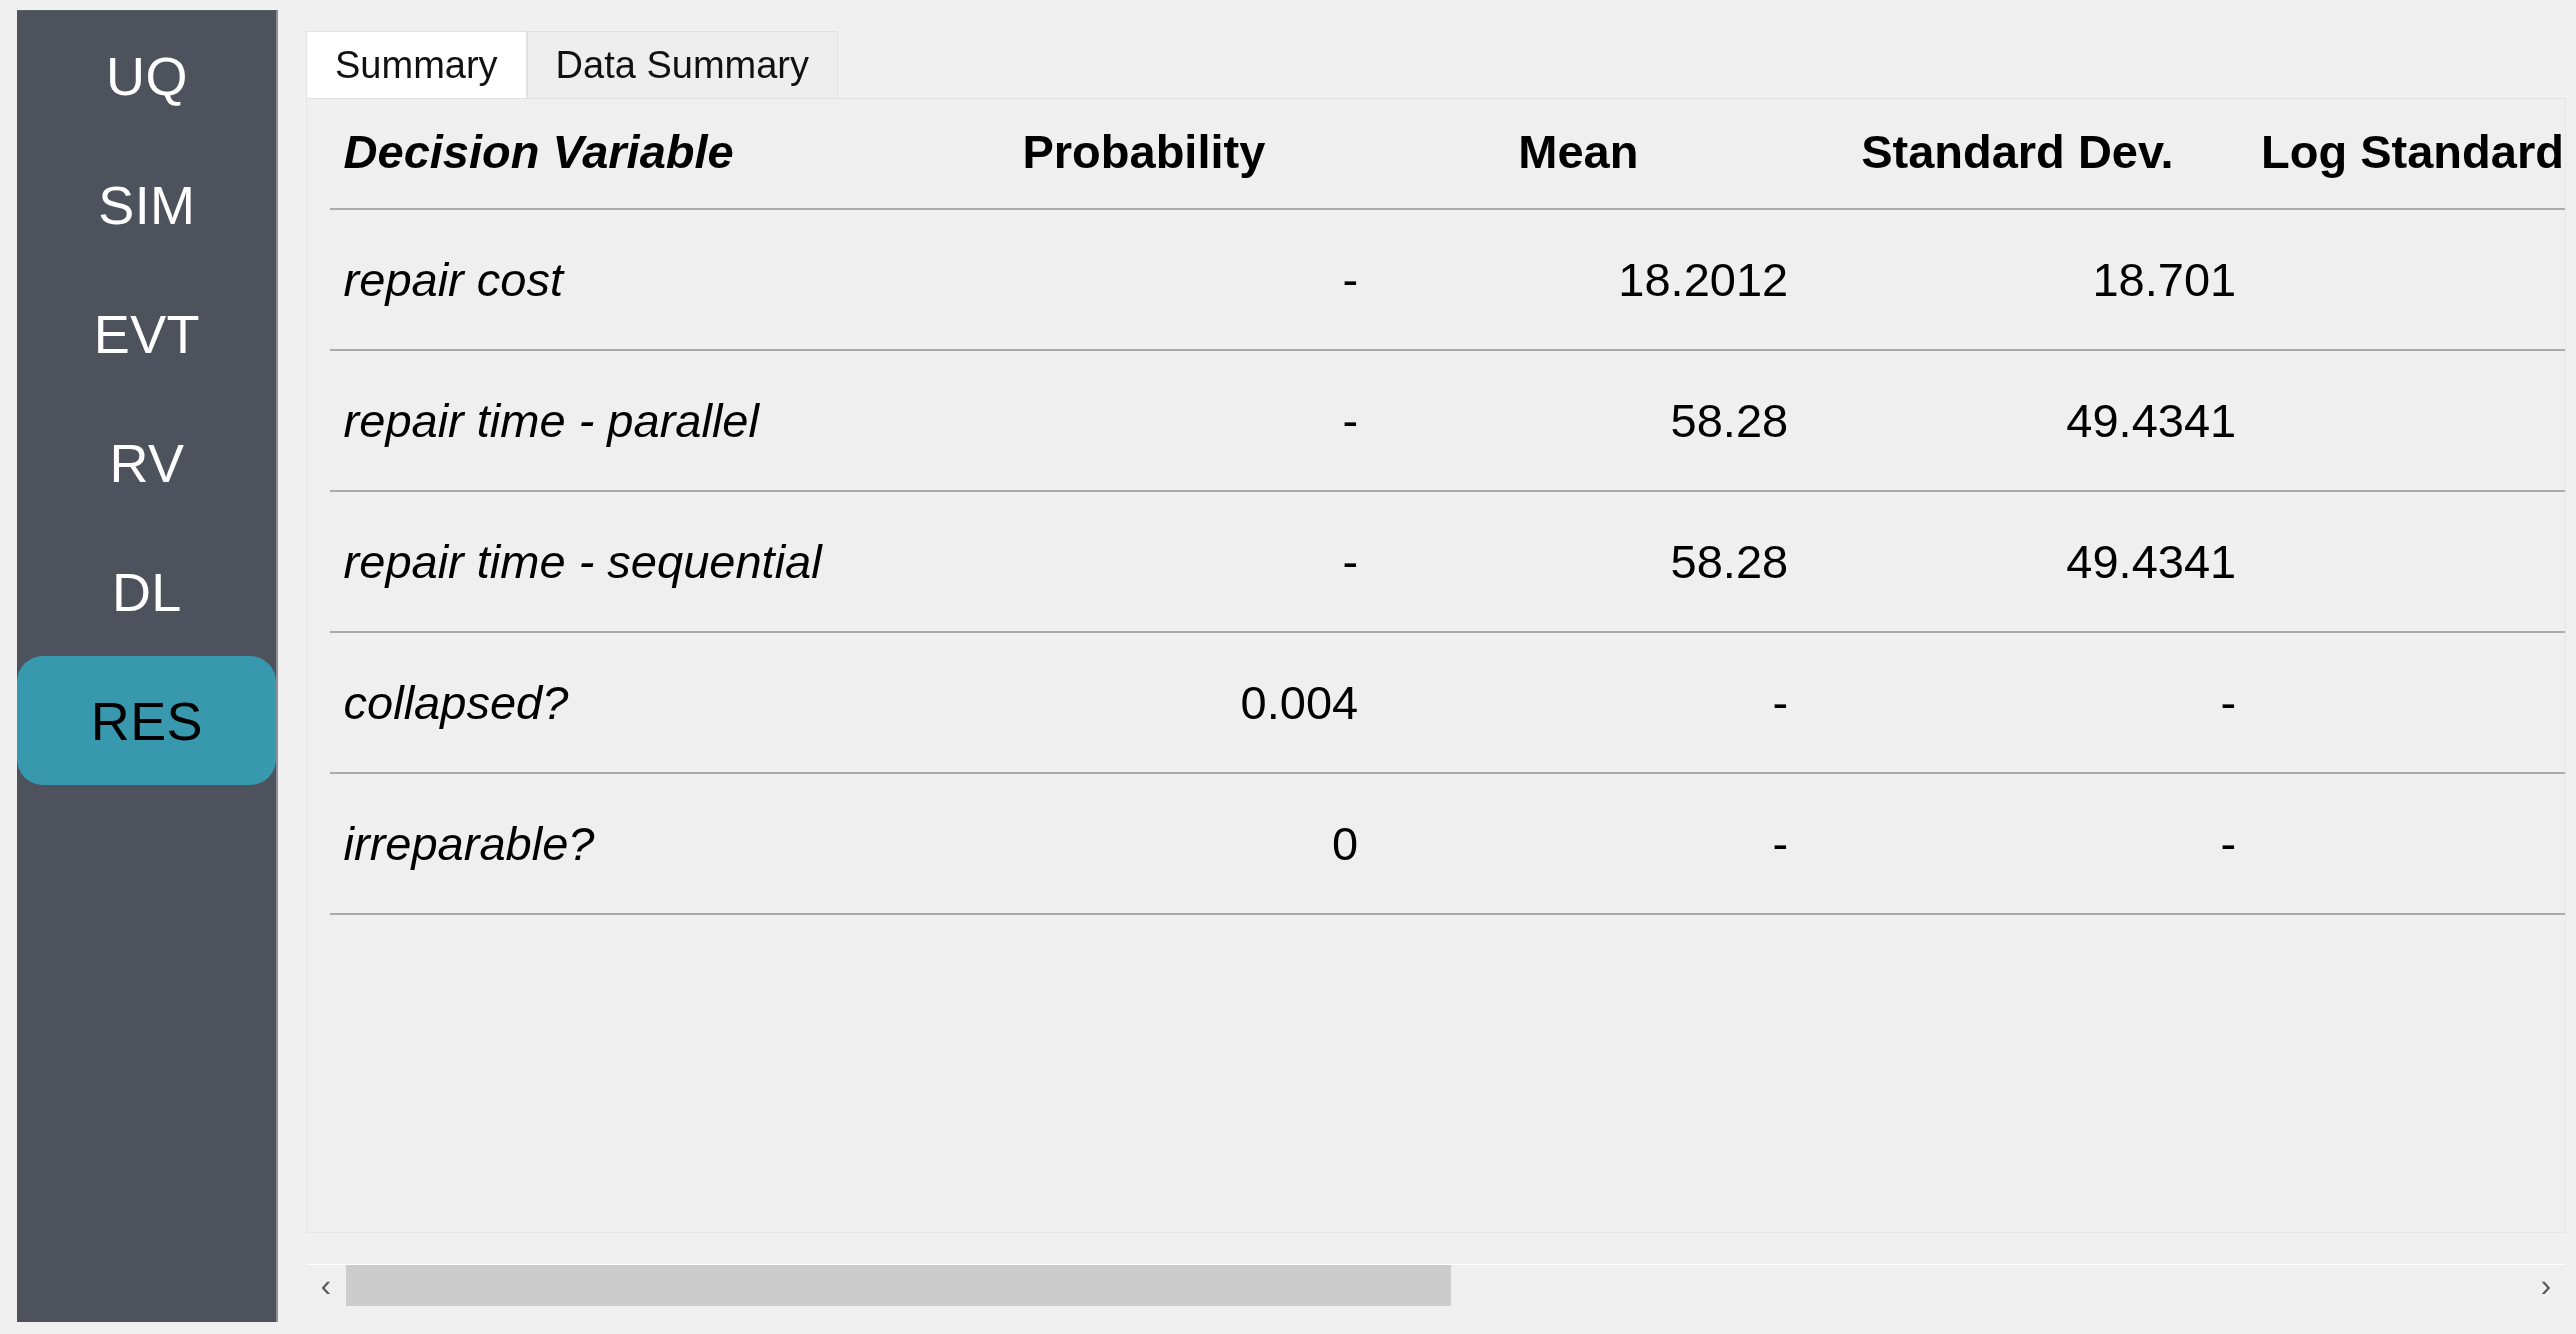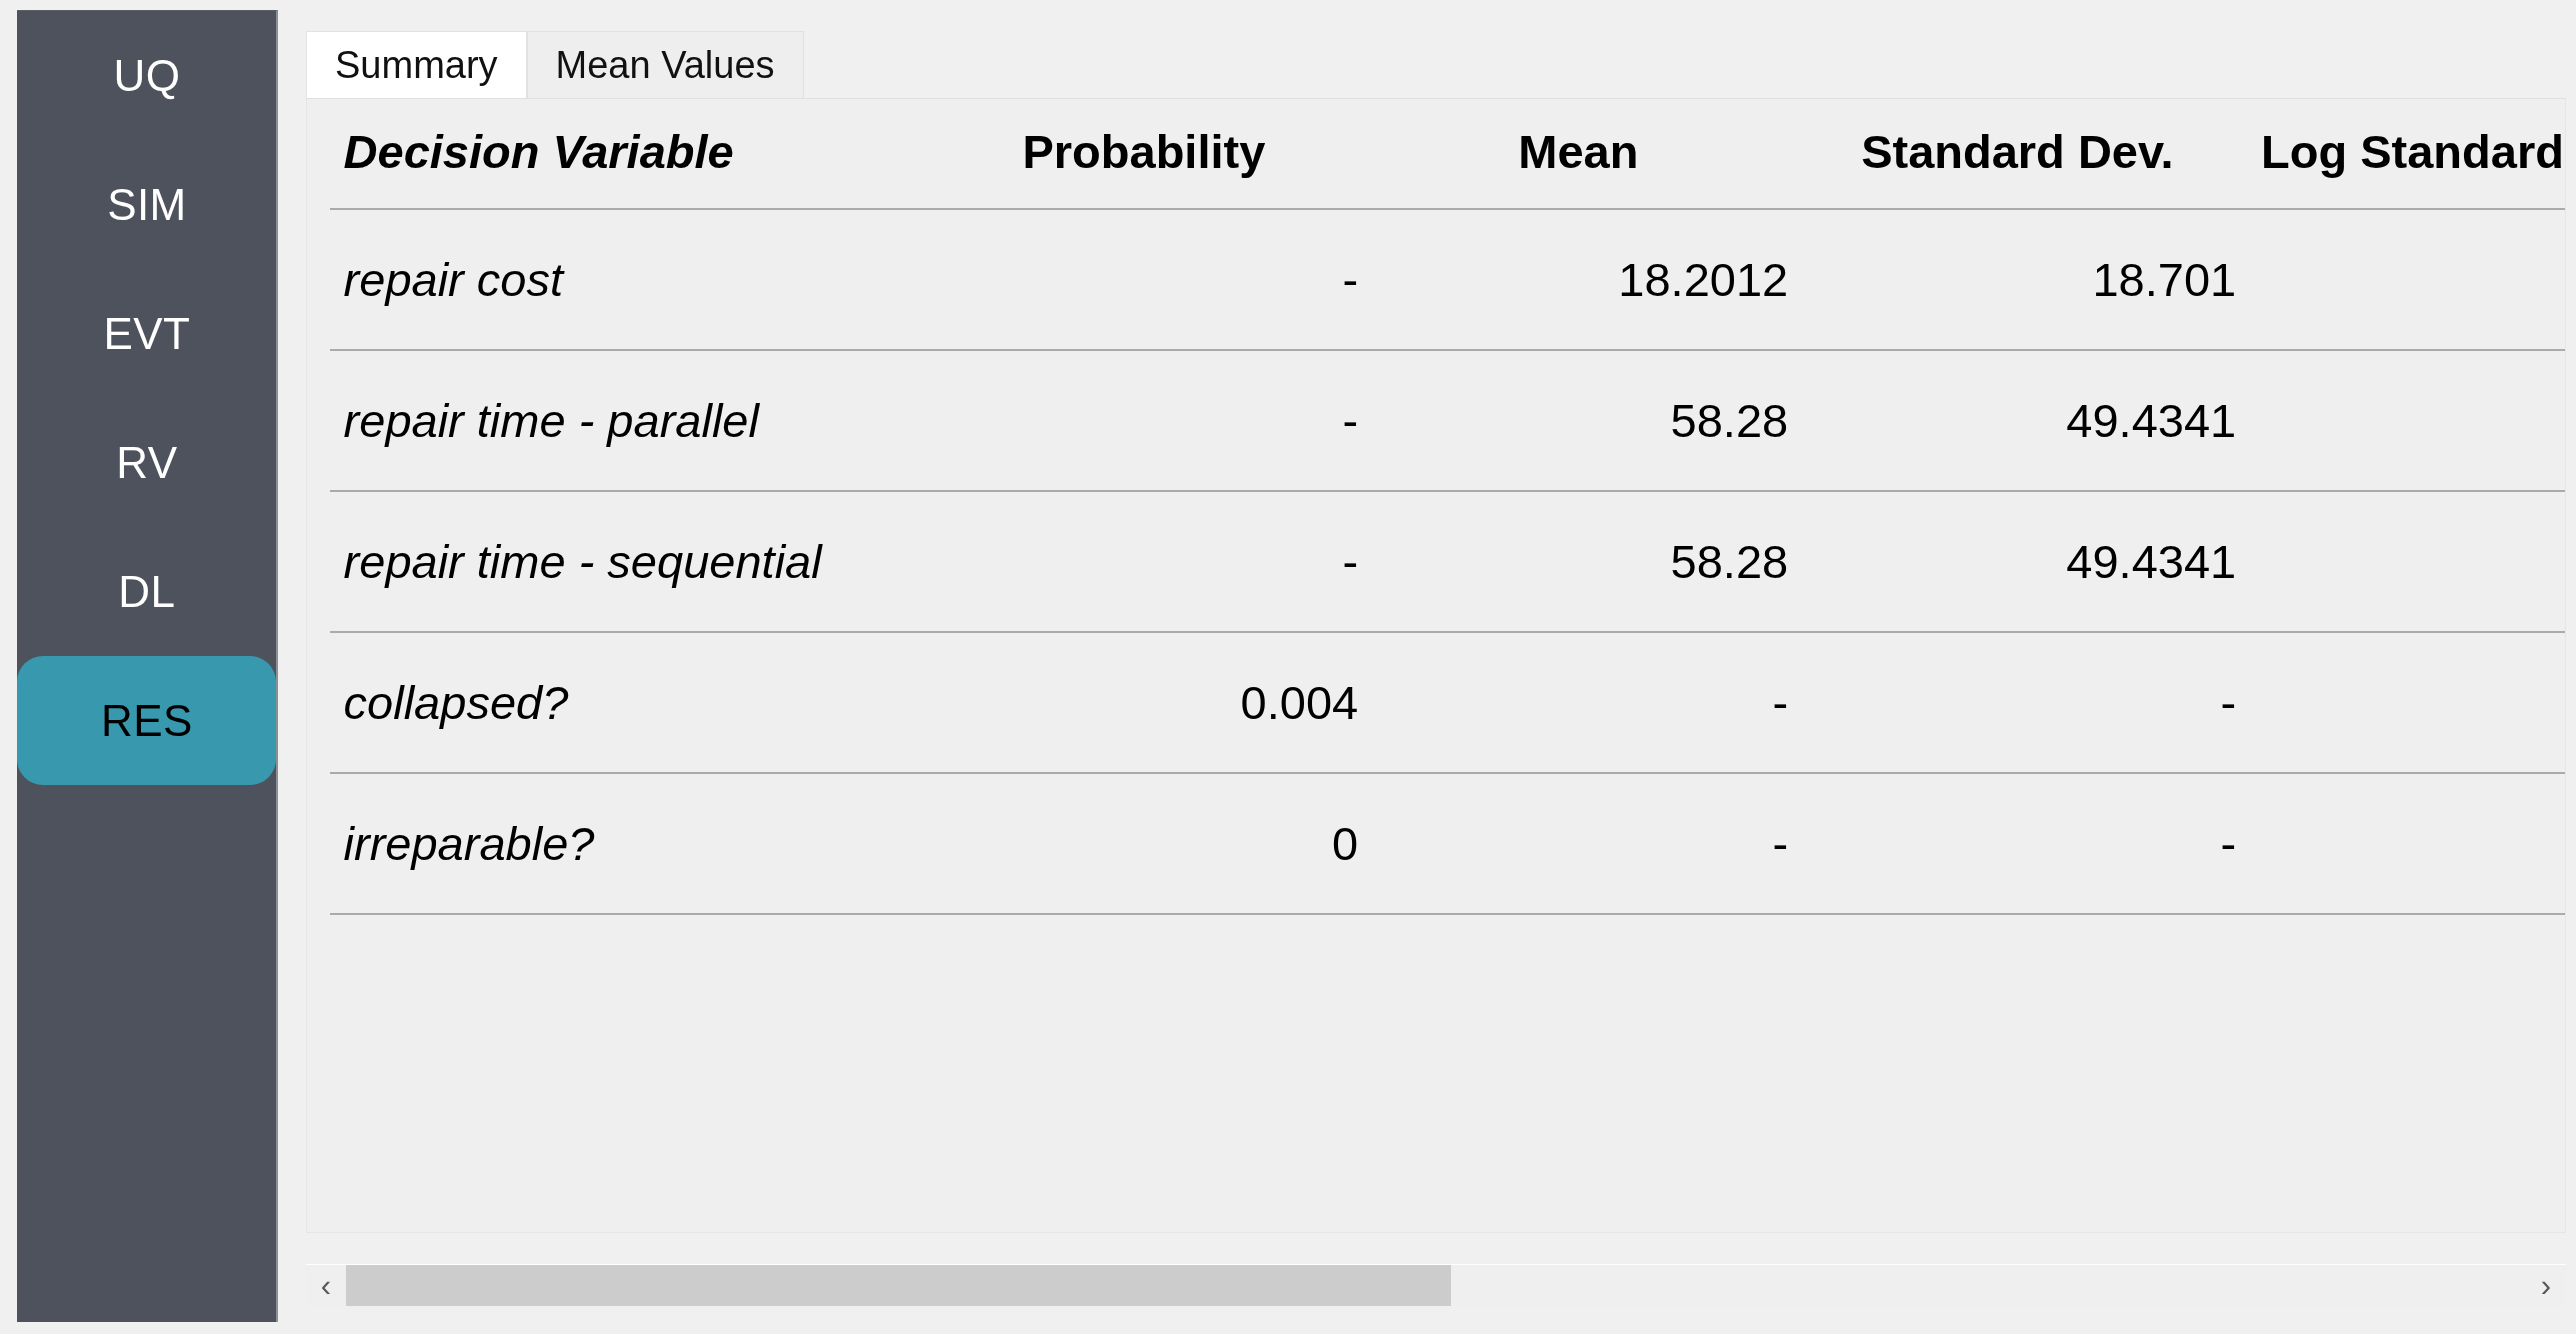--- a/index.html
+++ b/index.html
@@ -34,21 +34,21 @@
     overflow: hidden;
   }
 
   .side-item {
     flex: 0 0 129px;
     height: 129px;
     display: flex;
     align-items: center;
     justify-content: center;
     color: #ffffff;
-    font-size: 44px;
+    font-size: 54px;
     font-weight: 400;
     letter-spacing: 0.4px;
     user-select: none;
   }
 
   .side-item.active {
     background: #3899ae;
     color: #000000;
     border-radius: 26px;
   }
@@ -223,21 +223,21 @@
     <div id="sidebar-filler"></div>
   </nav>
 
   <section id="content">
 
     <div id="tabbar">
       <div class="tab active">
         <span>Summary</span>
       </div>
       <div class="tab">
-        <span>Mean Values</span>
+        <span>Data Summary</span>
       </div>
     </div>
 
     <div id="table-panel">
       <table class="summary">
         <colgroup>
           <col class="c-var">
             <col class="c-prob">
             <col class="c-mean">
             <col class="c-sd">

